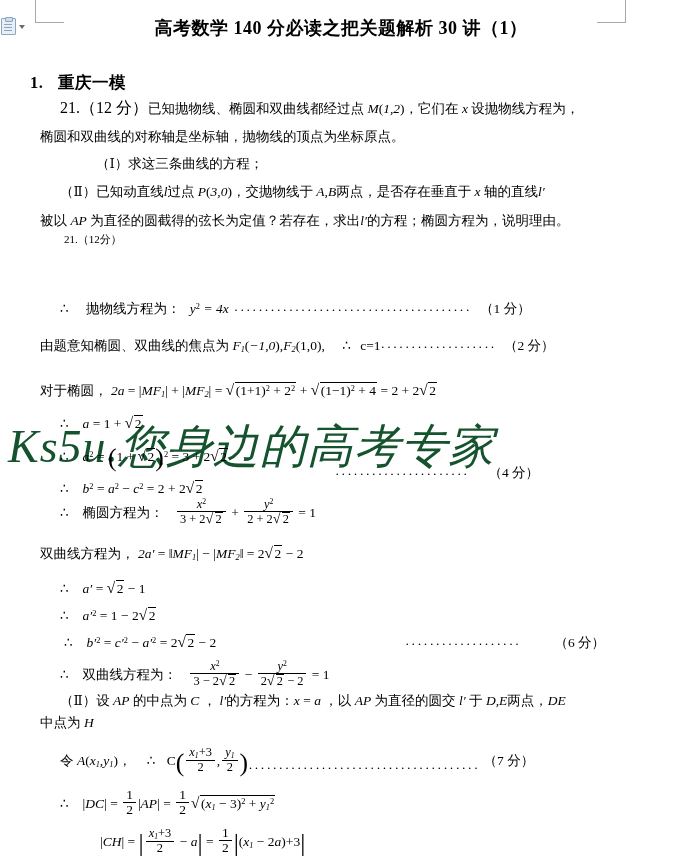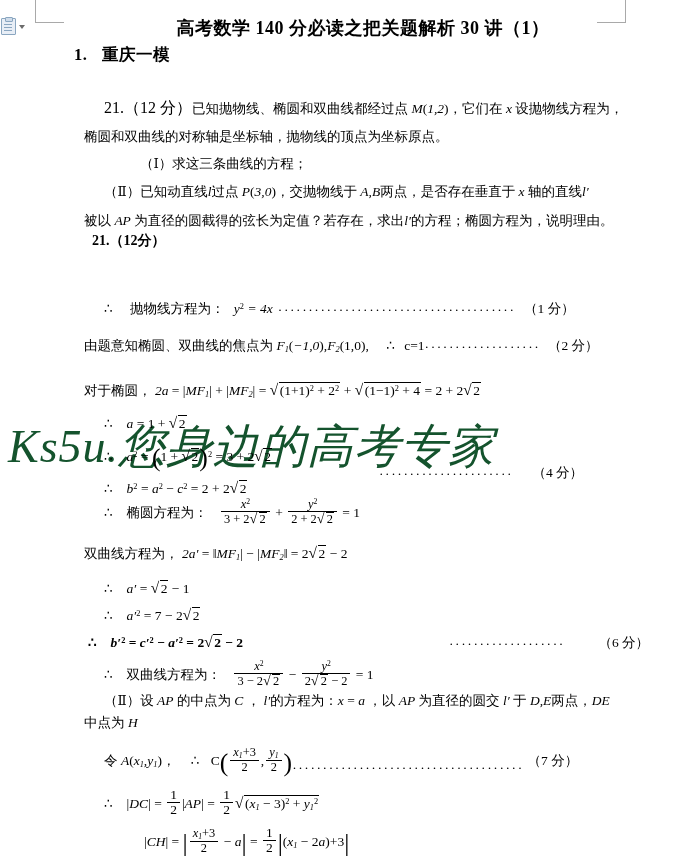--- a/index.html
+++ b/index.html
@@ -86,34 +86,34 @@
   }
 
   
   .doc {
     position: absolute;
     left: 0; top: 0;
     width: 682px;
     height: 864px;
     z-index: 2;
   }
-  .doc > * { position: relative; padding-left: 44px; }
+  .doc > * { position: relative; }
 
   .title {
     text-align: center;
     font-weight: bold;
     font-size: 18px;
     margin: 0;
     padding-top: 16px;
     letter-spacing: 0.5px;
   }
   .section-head {
     font-weight: bold;
     font-size: 16.5px;
-    margin: 4px 0 0 30px;
+    margin: 32px 0 0 30px;
     letter-spacing: 0.5px;
   }
 
   
   .ln {
     position: absolute;
     font-size: 13.5px;
     white-space: nowrap;
   }
 
@@ -202,21 +202,21 @@
   <div class="ln" style="left:60px; top:155px;margin-left:36px;">（Ⅰ）求这三条曲线的方程；</div>
 
   <div class="ln" style="left:60px; top:183px;">
     <span class="mu">（Ⅱ）已知动直线</span><span class="m">l</span><span class="mu">过点 </span><span class="m">P</span><span class="num">(</span><span class="m">3,0</span><span class="num">)</span><span class="mu">，交抛物线于 </span><span class="m">A,B</span><span class="mu">两点，是否存在垂直于 </span><span class="m">x</span><span class="mu"> 轴的直线</span><span class="m">l′</span>
   </div>
 
   <div class="ln" style="left:40px; top:212px;">
     <span class="mu">被以 </span><span class="m">AP</span><span class="mu"> 为直径的圆截得的弦长为定值？若存在，求出</span><span class="m">l′</span><span class="mu">的方程；椭圆方程为，说明理由。</span>
   </div>
 
-  <div class="ln" style="left:48px; top:232px; font-size:14px;font-weight:bold;">21.（12分）</div>
+  <div class="ln" style="left:64px; top:232px; font-size:11px;">21.（12分）</div>
 
 
   <div class="ln" style="left:60px; top:300px;text-align:center;">
     <span class="mu">∴</span>
     <span style="display:inline-block;width:14px"></span><span class="mu">抛物线方程为：</span>
     <span style="display:inline-block;width:6px"></span><span class="m">y<sup>2</sup> = 4</span><span class="m">x</span><span class="leader" style="width:248px">·······································</span>
     <span class="pts">（1 分）</span>
   </div>
 
   <div class="ln" style="left:40px; top:337px;">
@@ -256,24 +256,24 @@
   <div class="ln" style="left:40px; top:545px;">
     <span class="mu">双曲线方程为，</span>
     <span class="m">2a′</span><span class="num"> = </span><span class="abs">‖<span class="m">MF<sub>1</sub></span>| − |<span class="m">MF<sub>2</sub></span>‖</span><span class="num"> = 2</span><span class="sqrt"><span class="rad"><span class="num">2</span></span></span><span class="num"> − 2</span>
   </div>
 
   <div class="ln" style="left:60px; top:580px;">
     <span class="mu">∴</span><span style="display:inline-block;width:14px"></span><span class="m">a′</span><span class="num"> = </span><span class="sqrt"><span class="rad"><span class="num">2</span></span></span><span class="num"> − 1</span>
   </div>
 
   <div class="ln" style="left:60px; top:607px;">
-    <span class="mu">∴</span><span style="display:inline-block;width:14px"></span><span class="m">a′<sup>2</sup></span><span class="num"> = 7 − 2</span><span class="sqrt"><span class="rad"><span class="num">2</span></span></span>
-  </div>
-
-  <div class="ln" style="left:44px; top:634px;font-weight:bold;">
+    <span class="mu">∴</span><span style="display:inline-block;width:14px"></span><span class="m">a′<sup>2</sup></span><span class="num"> = 1 − 2</span><span class="sqrt"><span class="rad"><span class="num">2</span></span></span>
+  </div>
+
+  <div class="ln" style="left:64px; top:634px;">
     <span class="mu">∴</span><span style="display:inline-block;width:14px"></span><span class="m">b′<sup>2</sup></span><span class="num"> = </span><span class="m">c′<sup>2</sup></span><span class="num"> − </span><span class="m">a′<sup>2</sup></span><span class="num"> = 2</span><span class="sqrt"><span class="rad"><span class="num">2</span></span></span><span class="num"> − 2</span>
   </div>
 
   <div class="ln" style="left:405px; top:634px;">
     <span class="leader" style="width:146px">···················</span>
     <span class="pts">（6 分）</span>
   </div>
 
   <div class="ln" style="left:60px; top:662px;">
     <span class="mu">∴</span><span style="display:inline-block;width:14px"></span><span class="mu">双曲线方程为：</span>

